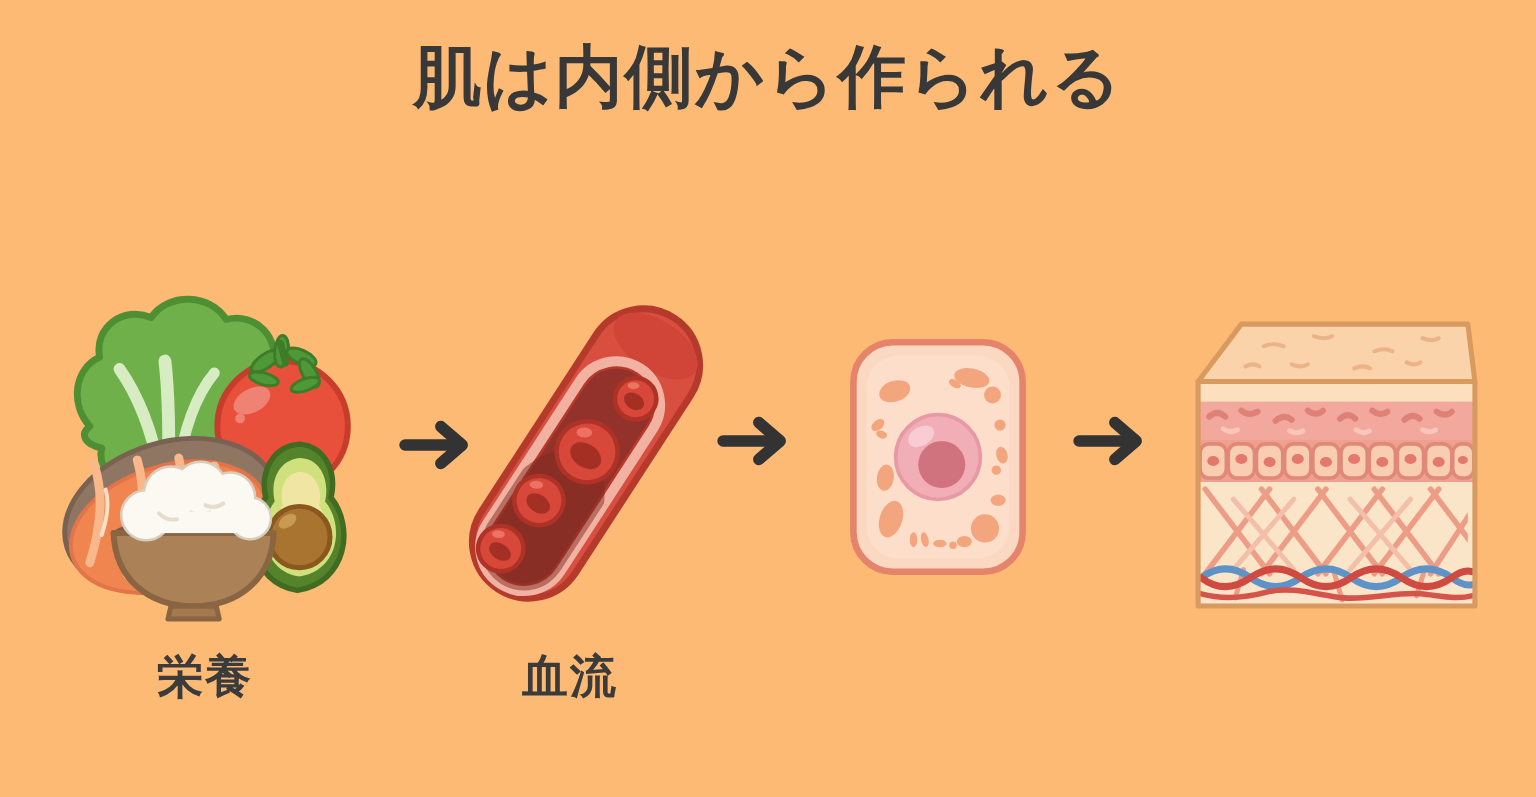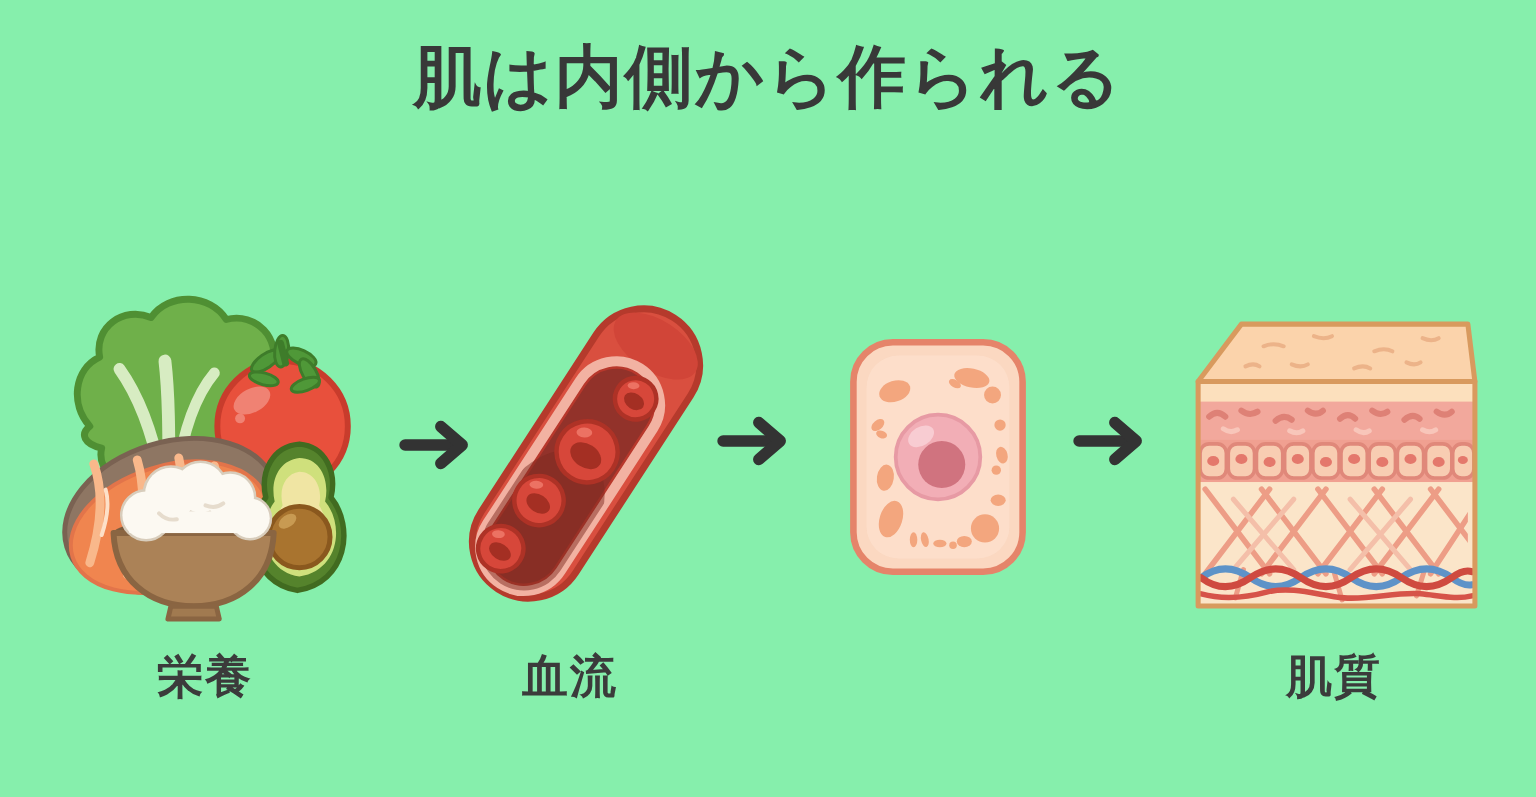--- a/index.html
+++ b/index.html
@@ -1,17 +1,17 @@
 <!DOCTYPE html>
 <html><head>
 <meta charset="utf-8">
 <style>
   html,body{margin:0;padding:0;background:#ffffff;}
   #canvas{
-    position:relative;width:1536px;height:797px;background:#86efac;
+    position:relative;width:1536px;height:797px;background:#fdba74;
     overflow:hidden;font-family:"Liberation Sans","DejaVu Sans",sans-serif;
   }
   .title{
     position:absolute;top:36px;left:0;width:1536px;text-align:center;
     font-size:68px;font-weight:800;color:#383838;letter-spacing:2px;line-height:1.2;
   }
   .illus{position:absolute;}
   .step-label{
     position:absolute;top:646px;width:360px;text-align:center;
     font-size:46px;font-weight:700;color:#3b3b3b;letter-spacing:2px;
@@ -301,15 +301,14 @@
                C184,258 200,258 217,270 C234,282 250,282 267,270 C275,264 281,262 287,264" stroke="#cf4a40" stroke-width="7"></path>
       <path d="M18,286 C40,292 62,290 84,284 C110,278 136,288 160,290 C186,292 212,284 236,286 C256,288 272,292 287,288" stroke="#d65349" stroke-width="5.5"></path>
     </g>
 
     <rect x="15" y="75" width="275" height="223" fill="none" stroke="#d89a5e" stroke-width="5" stroke-linejoin="round"></rect>
     <polygon points="15,75 58,18 283,18 290,75" fill="none" stroke="#d89a5e" stroke-width="5" stroke-linejoin="round"></polygon>
   </svg>
 
   <div class="step-label label-blood">血流</div>
   <div class="step-label label-nutrition">栄養</div>
-  <div class="step-label label-skin">肌質</div>
 
 </div>
 
 </body></html>

